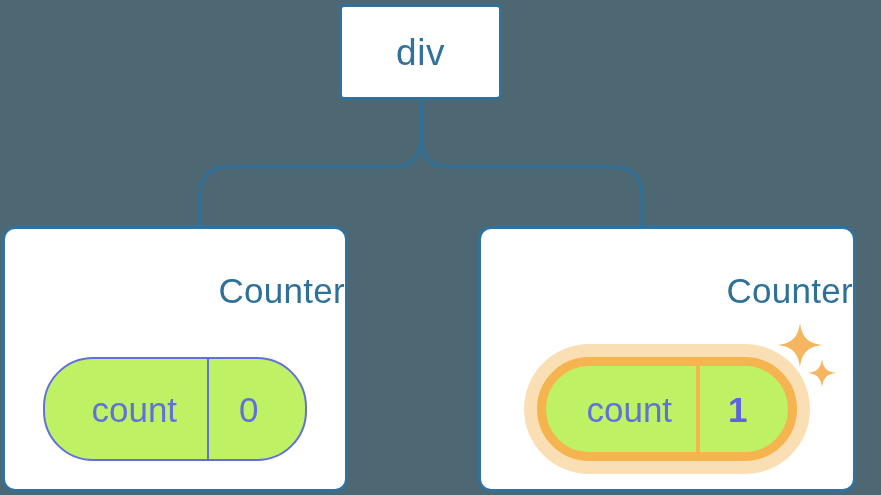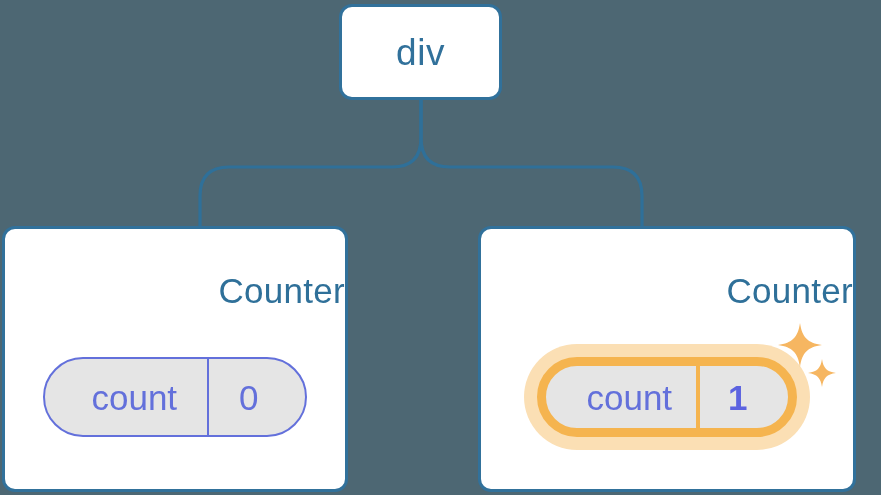--- a/index.html
+++ b/index.html
@@ -36,21 +36,21 @@
 
   
   .root-node {
     position: absolute;
     left: 339px;
     top: 4px;
     width: 163px;
     height: 96px;
     background: #ffffff;
     border: 3px solid #31719b;
-    border-radius: 13px;
+    border-radius: 5px;
     display: flex;
     align-items: center;
     justify-content: center;
   }
   .root-label {
     font-size: 37px;
     color: #31719b;
     letter-spacing: 0.5px;
     line-height: 1;
   }
@@ -86,24 +86,24 @@
     left: 0;
     right: 0;
     display: flex;
     justify-content: center;
   }
 
   .pill {
     position: relative;
     display: flex;
     align-items: stretch;
-    height: 80px;
+    height: 104px;
     border: 2px solid #6370db;
     border-radius: 50px;
-    background: #e5e5e5;
+    background: #bef264;
     justify-content: flex-end;
   }
   .pill-key {
     display: flex;
     align-items: center;
     justify-content: center;
     padding: 0 30px 0 46px;
     font-size: 35px;
     color: #6370db;
     line-height: 1;

